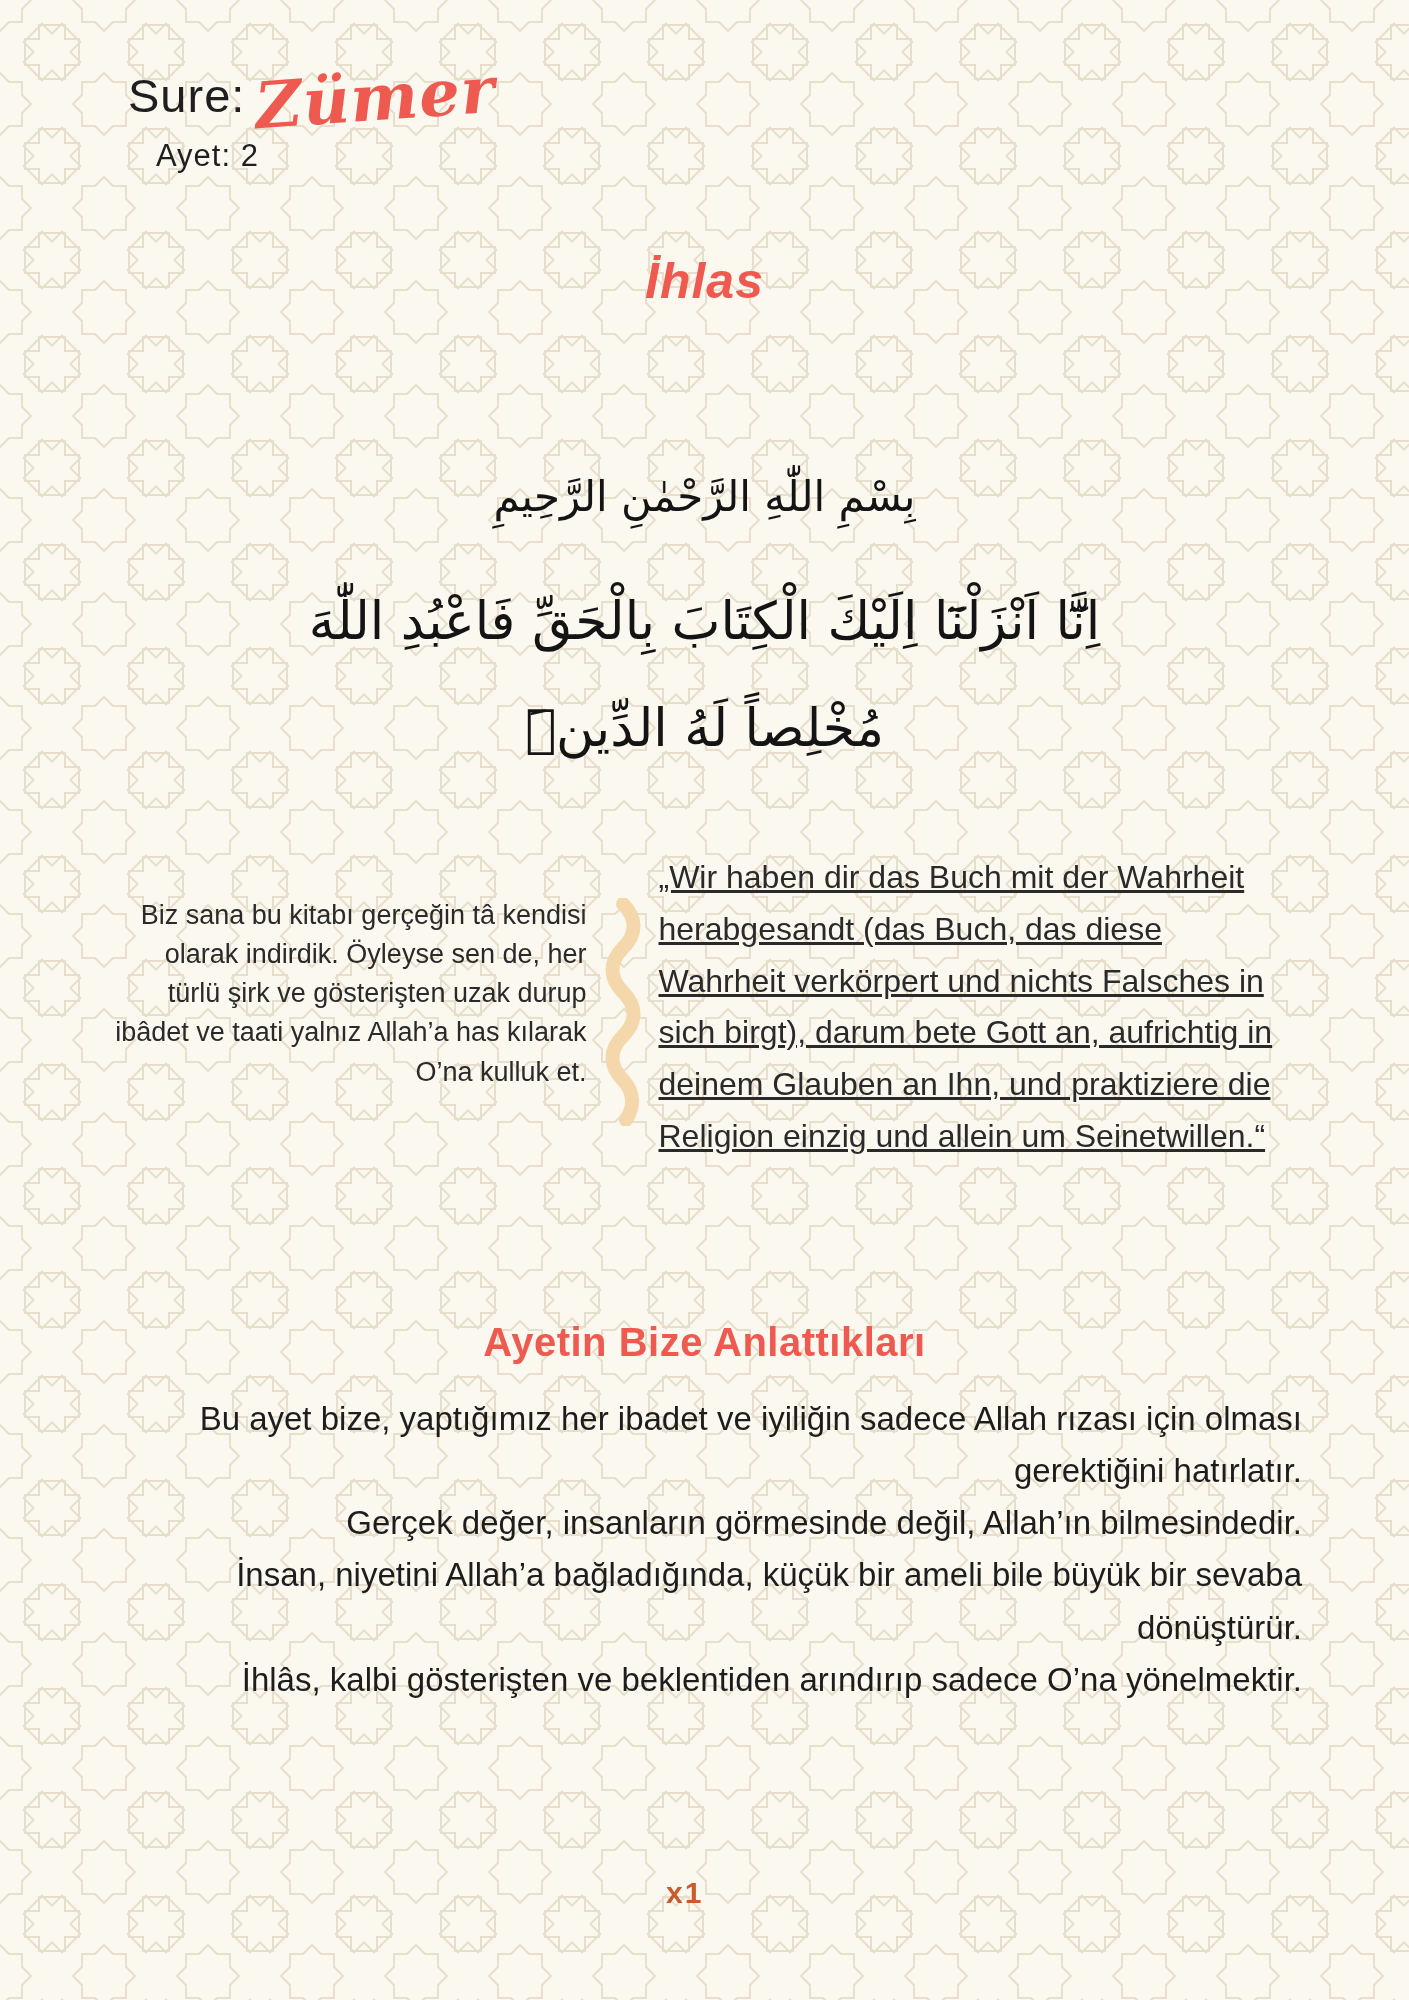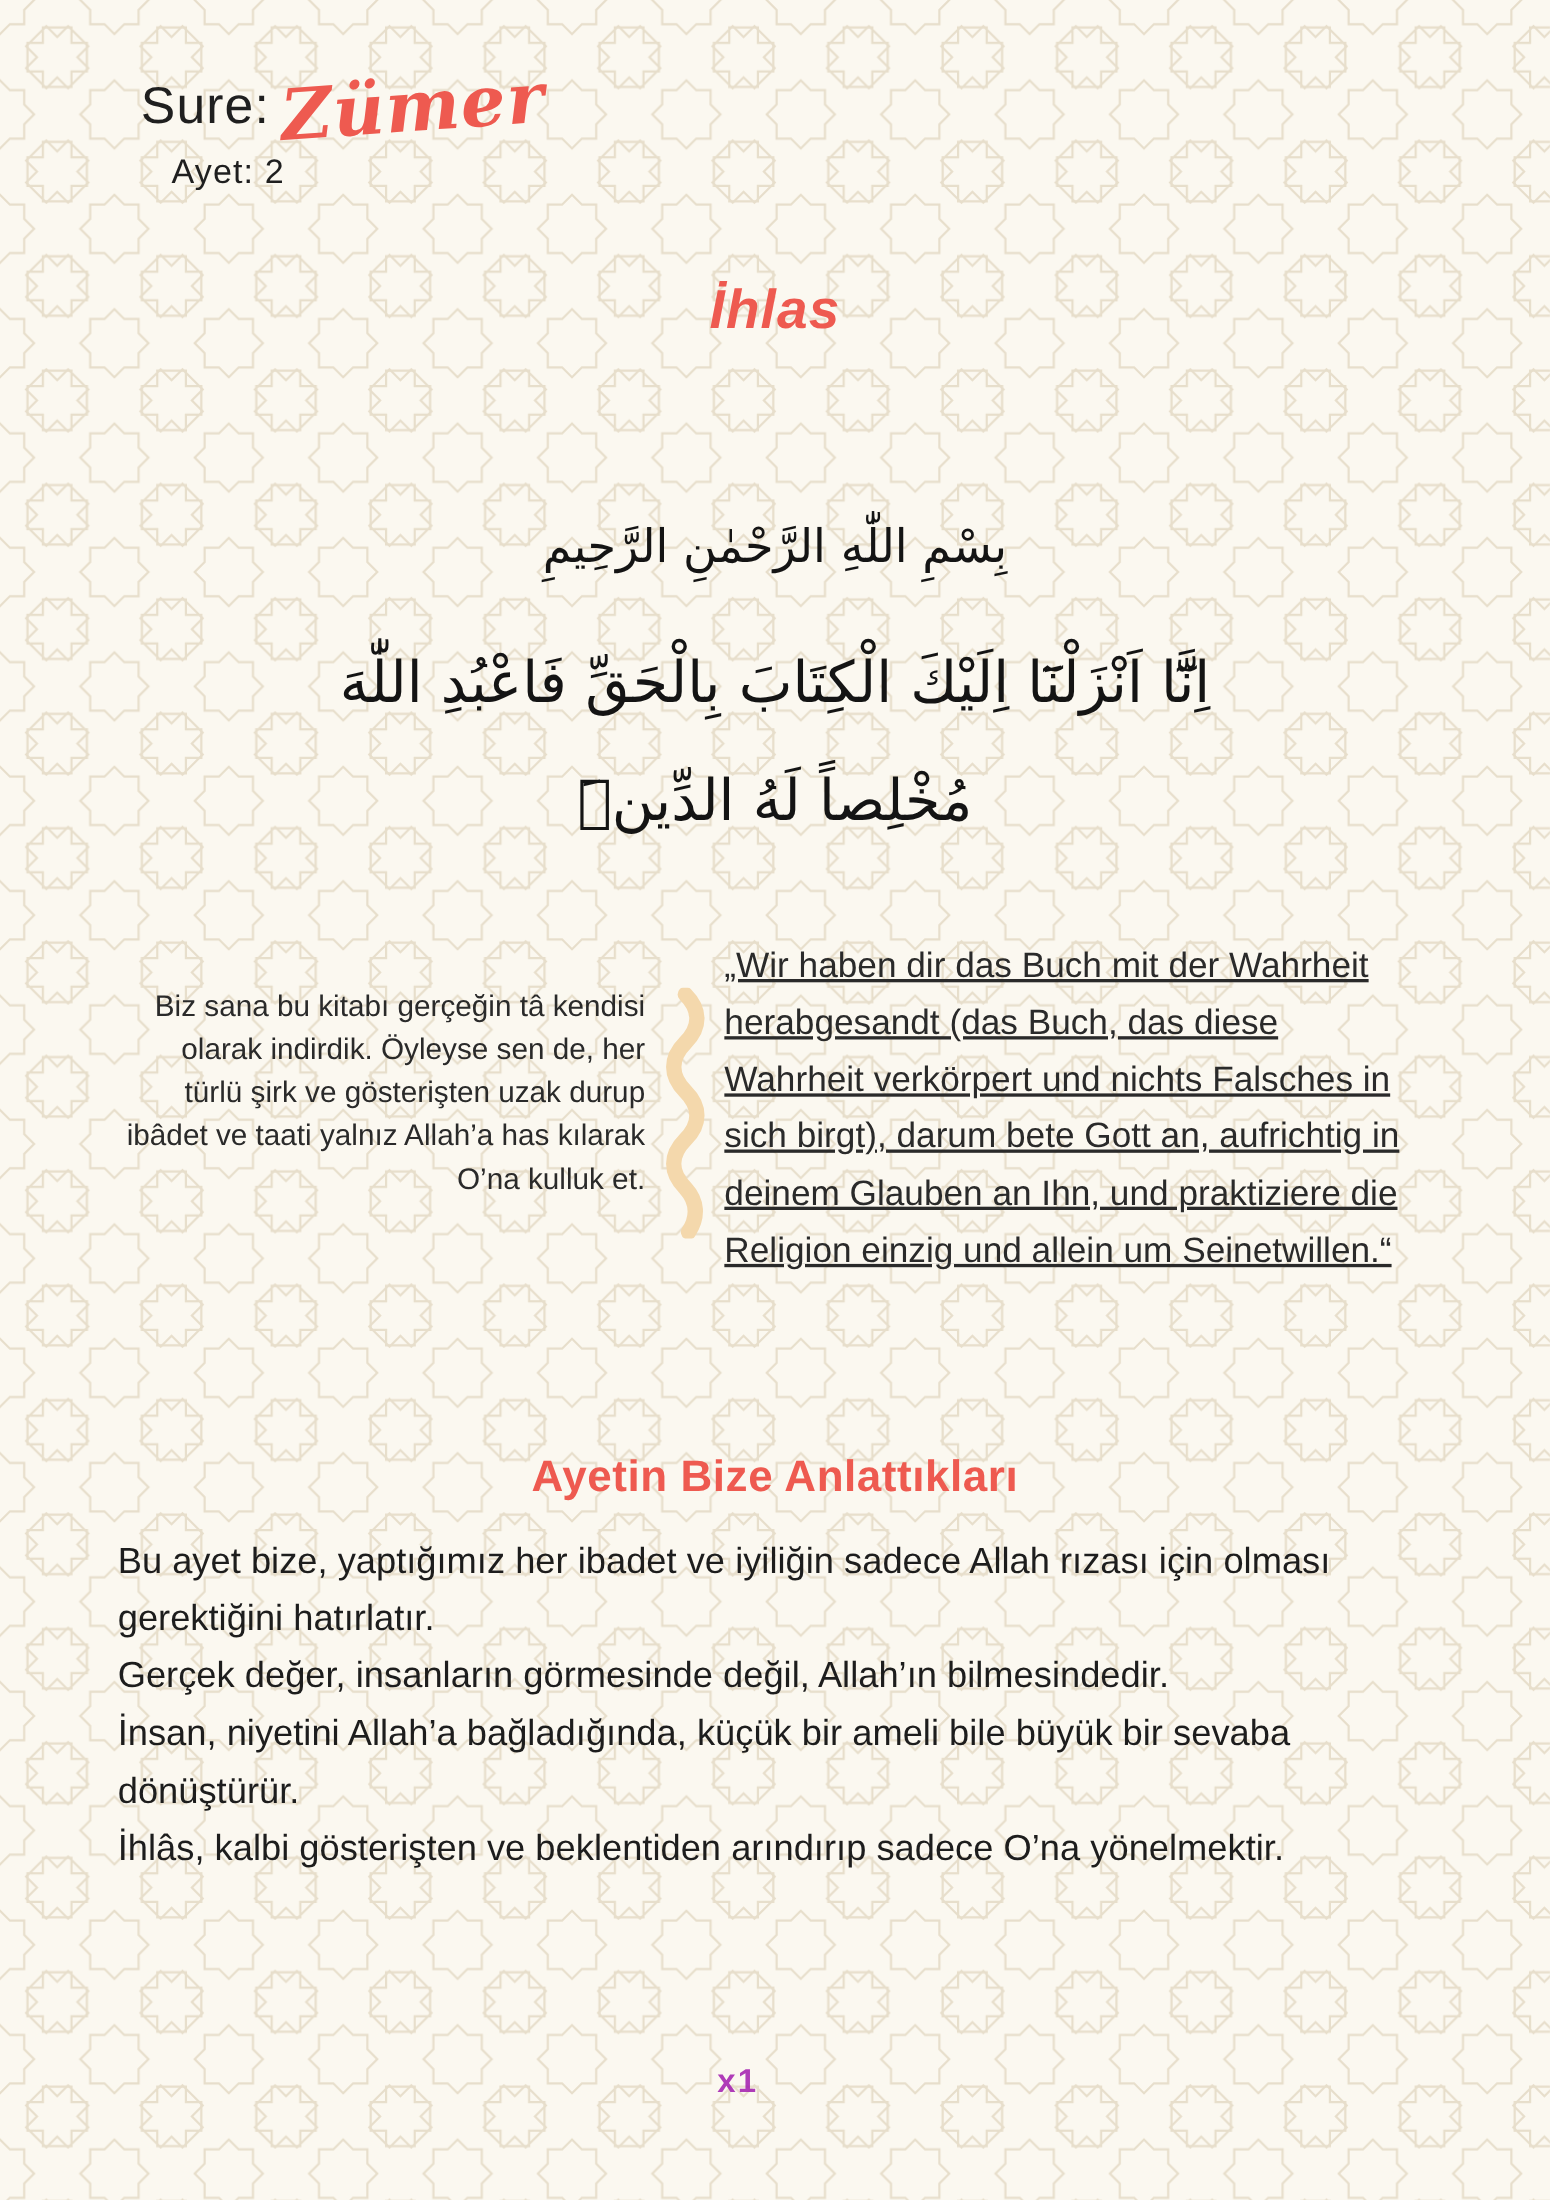--- a/index.html
+++ b/index.html
@@ -40,25 +40,25 @@
     width:1180px;display:flex;align-items:flex-start;}
   .turkish{width:472px;margin-top:44px;text-align:right;
     font-size:27px;line-height:1.45;color:#2a2a2a;}
   .divider-wrap{width:72px;display:flex;justify-content:center;padding-top:46px;}
   .german{flex:1;text-align:left;font-size:32px;line-height:1.62;color:#2a2a2a;text-decoration:underline;}
 
   
   .section-heading{top:1320px;left:0;width:100%;text-align:center;
     font-size:40px;font-weight:bold;color:#ee5a50;letter-spacing:.5px;}
   .body-text{top:1393px;left:50%;transform:translateX(-50%);
-    width:1195px;text-align:left;font-size:33px;line-height:1.58;color:#1d1d1d;}
+    width:1195px;text-align:right;font-size:33px;line-height:1.58;color:#1d1d1d;}
   .body-text p{margin:0;}
 
-  .watermark{left:652px;top:1876px;font-size:30px;font-weight:bold;
-    color:#a21caf;opacity:.85;letter-spacing:2px;}
+  .watermark{left:666px;top:1876px;font-size:30px;font-weight:bold;
+    color:#c2410c;opacity:.85;letter-spacing:2px;}
 </style>
 </head>
 <body>
 
 <div id="page">
 
   <svg class="bg-svg" width="1409" height="2000" xmlns="http://www.w3.org/2000/svg" aria-hidden="true">
     <defs>
       <path id="star8" d="M31 0 L22 9 L22 22 L9 22 L0 31 L-9 22 L-22 22 L-22 9 L-31 0 L-22 -9 L-22 -22 L-9 -22 L0 -31 L9 -22 L22 -22 L22 -9 Z"></path>
       <path id="pcross" d="M-13 -27 L13 -27 L13 -13 L27 -13 L27 13 L13 13 L13 27 L-13 27 L-13 13 L-27 13 L-27 -13 L-13 -13 Z"></path>

